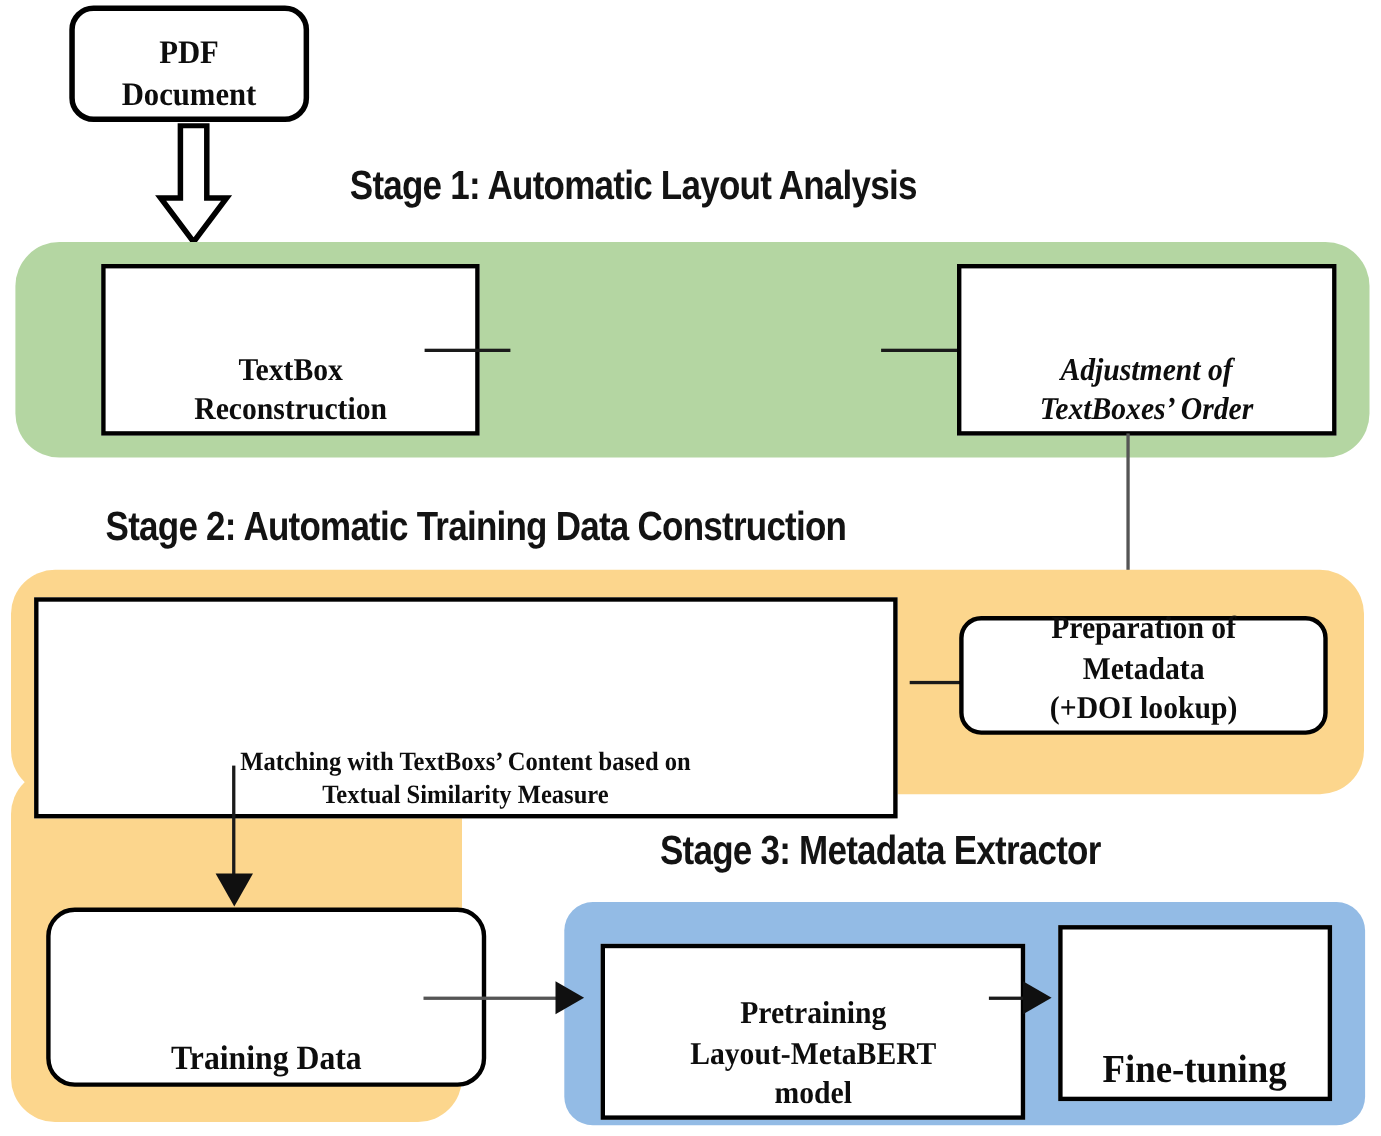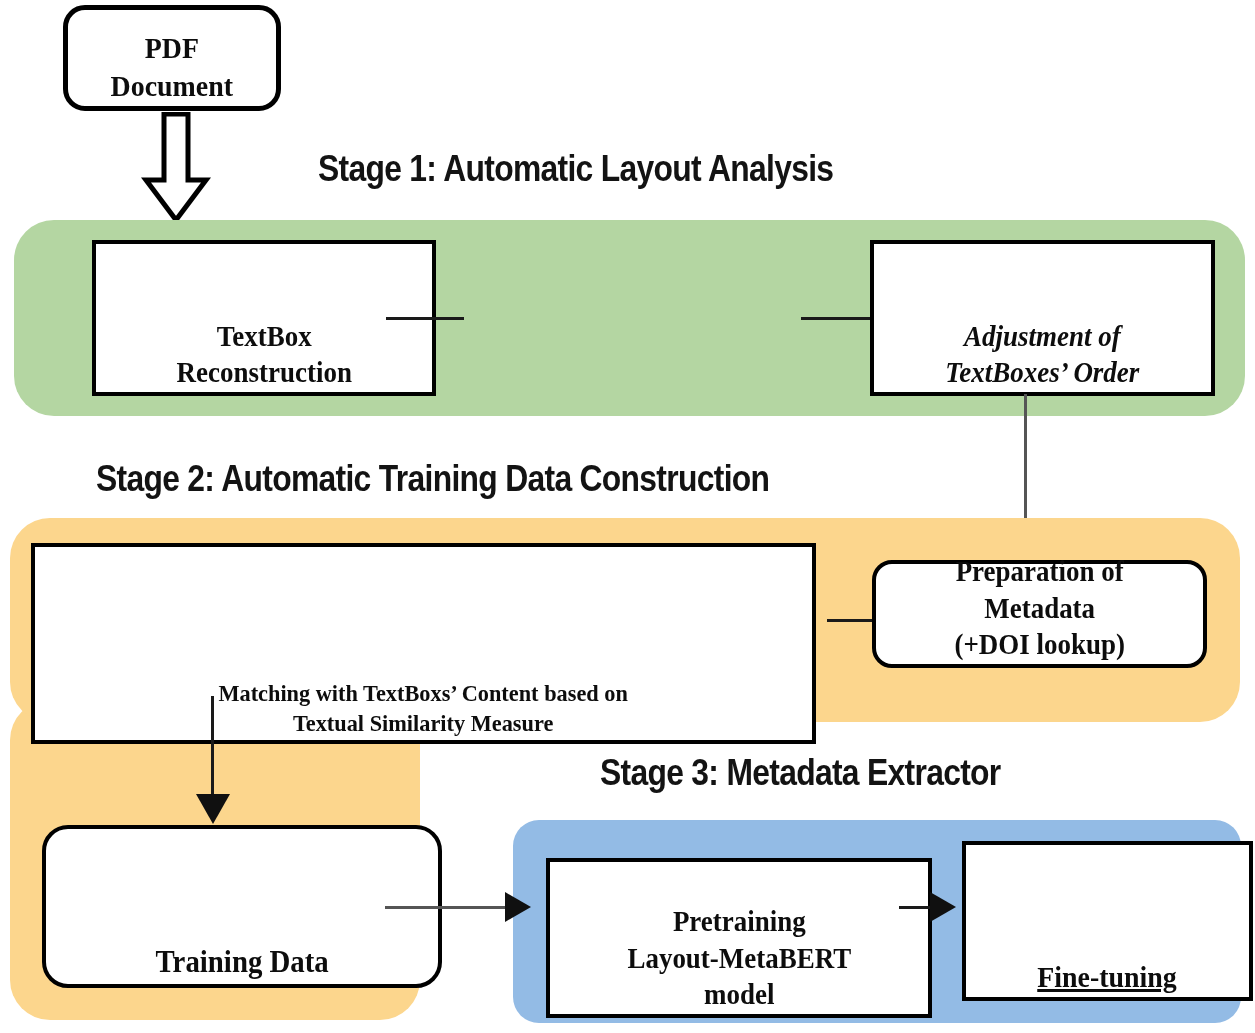--- a/index.html
+++ b/index.html
@@ -173,19 +173,19 @@
     <span class="lbl">
       <span>Pretraining</span><br>
       <span>Layout-MetaBERT</span><br>
       <span>model</span>
     </span>
   </div>
 
   <div class="line-h" style="left:899px; top:906px; width:40px;"></div>
   <div class="arrow-right" style="left:930px; top:892px;"></div>
 
-  <div class="box box-sharp" style="left:962px; top:841px; width:291px; height:160px; font-size:30px;text-decoration:underline;">
+  <div class="box box-sharp" style="left:962px; top:841px; width:249px; height:160px; font-size:36px;">
     <span class="lbl">
       <span>Fine-tuning</span>
     </span>
   </div>
 
 </div>
 
 </body></html>

